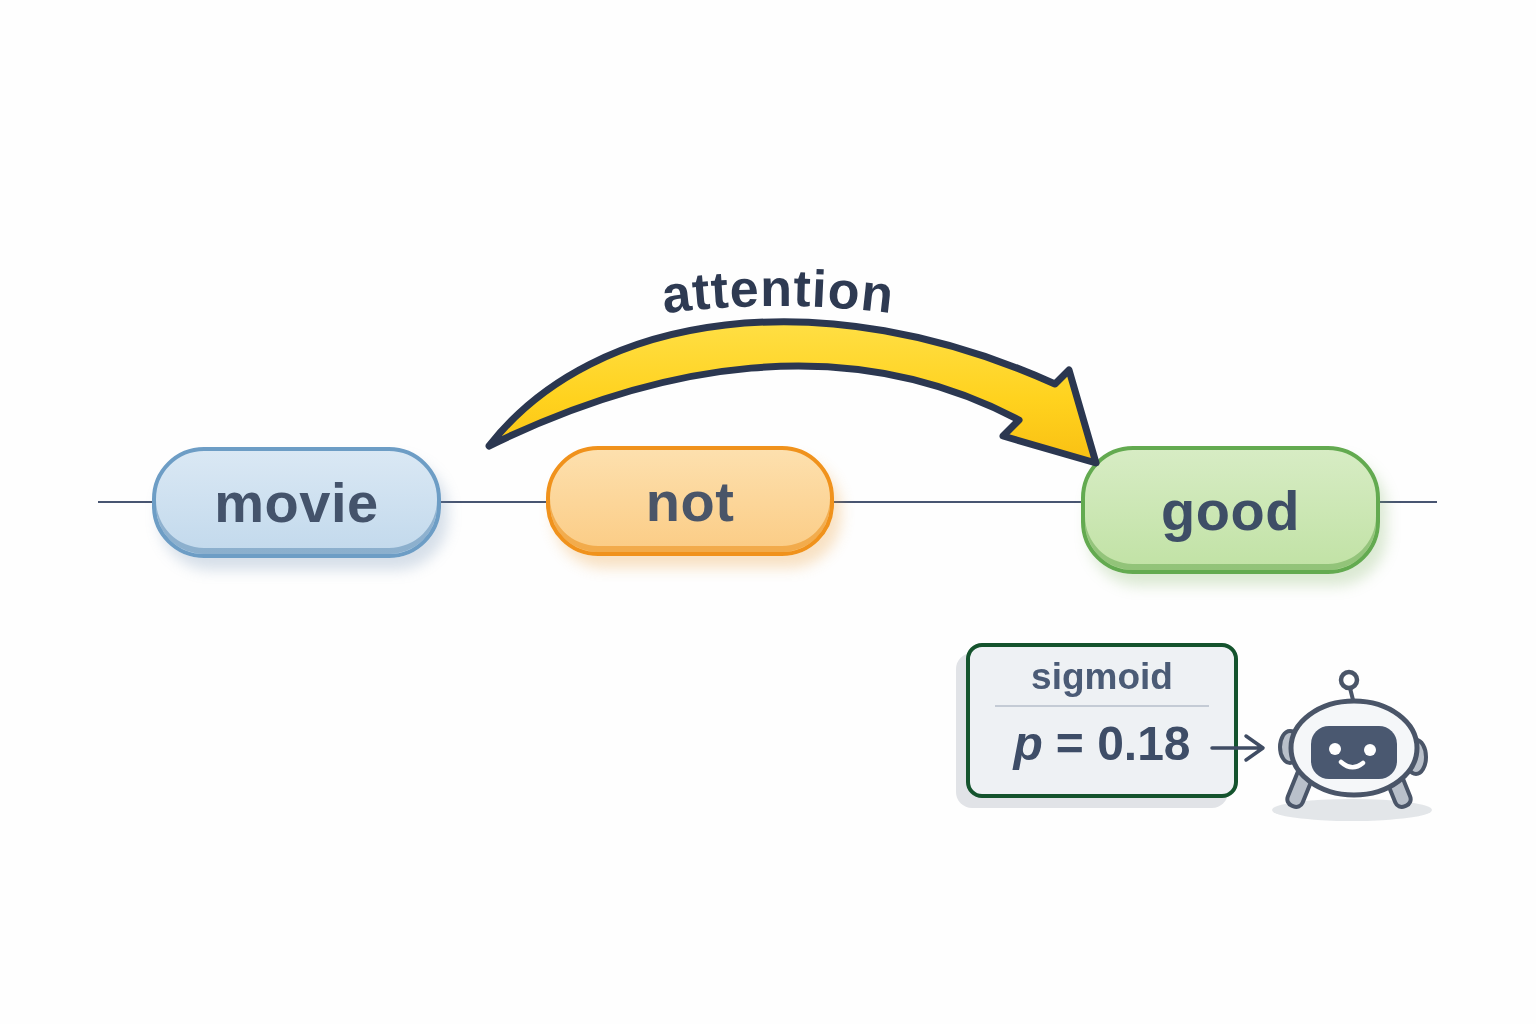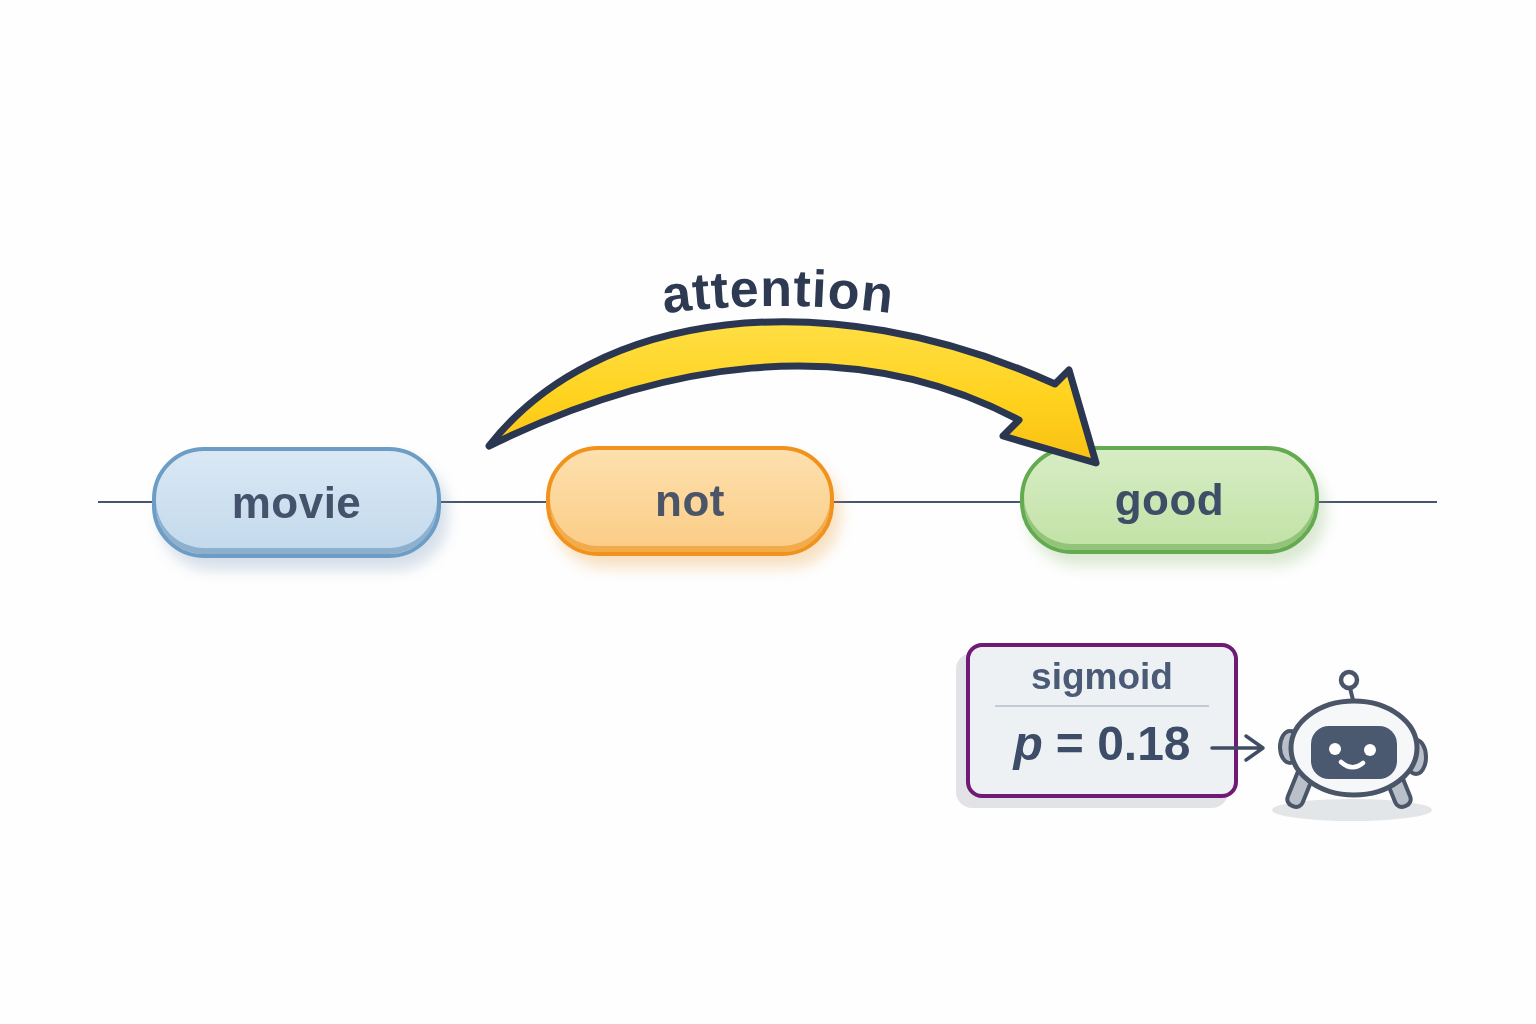--- a/index.html
+++ b/index.html
@@ -13,53 +13,53 @@
   .axis {
     position: absolute;
     left: 98px; top: 501px;
     width: 1339px; height: 2px;
     background: #485571;
     z-index: 0;
   }
   .pill {
     position: absolute;
     display: flex; align-items: center; justify-content: center;
-    font-weight: 700; font-size: 44px;
+    font-weight: 700; font-size: 56px;
     border-radius: 52px;
     box-sizing: border-box;
     z-index: 2;
     letter-spacing: 0.5px;
   }
   .pill-movie {
     left: 152px; top: 447px; width: 289px; height: 111px;
     background: linear-gradient(180deg, #dae8f4 0%, #c2d9ec 100%);
     border: 4px solid #6d9dc5;
     color: #44536b;
     box-shadow: inset 0 -6px 0 rgba(73,124,168,0.45), 7px 12px 14px rgba(110,145,180,0.28);
   }
   .pill-not {
     left: 546px; top: 446px; width: 288px; height: 110px;
     background: linear-gradient(180deg, #fde0ae 0%, #fbcc85 100%);
     border: 4px solid #f0921c;
     color: #4a5568;
     box-shadow: inset 0 -6px 0 rgba(233,138,15,0.5), 7px 12px 14px rgba(235,160,60,0.3);
   }
   .pill-good {
-    left: 1020px; top: 446px; width: 299px; height: 108px;
+    left: 1081px; top: 446px; width: 299px; height: 128px;
     background: linear-gradient(180deg, #d7ecc4 0%, #c1e2a5 100%);
     border: 4px solid #63aa50;
     color: #3e4e66;
     box-shadow: inset 0 -6px 0 rgba(88,158,66,0.45), 7px 12px 14px rgba(130,180,100,0.28);
     text-align: center;
   }
   .sigmoid-box {
     position: absolute;
     left: 966px; top: 643px; width: 272px; height: 155px;
     background: #eef1f4;
-    border: 4px solid #701a75;
+    border: 4px solid #14532d;
     border-radius: 16px;
     box-sizing: border-box;
     box-shadow: -10px 10px 0 rgba(190,196,205,0.45);
     display: flex; flex-direction: column; align-items: center;
     padding-top: 10px;
     z-index: 1;
   }
   .sig-title {
     font-weight: 700; font-size: 37px;
     color: #4b5b76;

